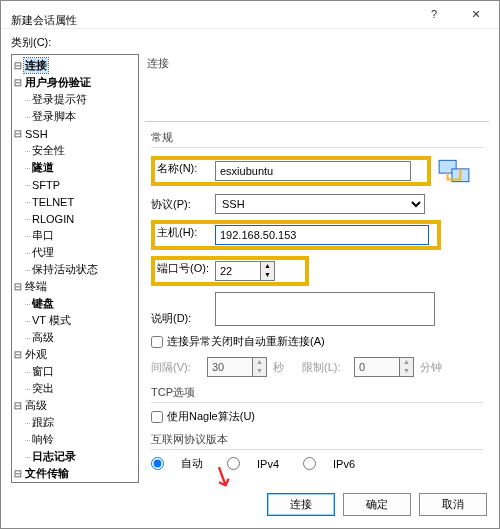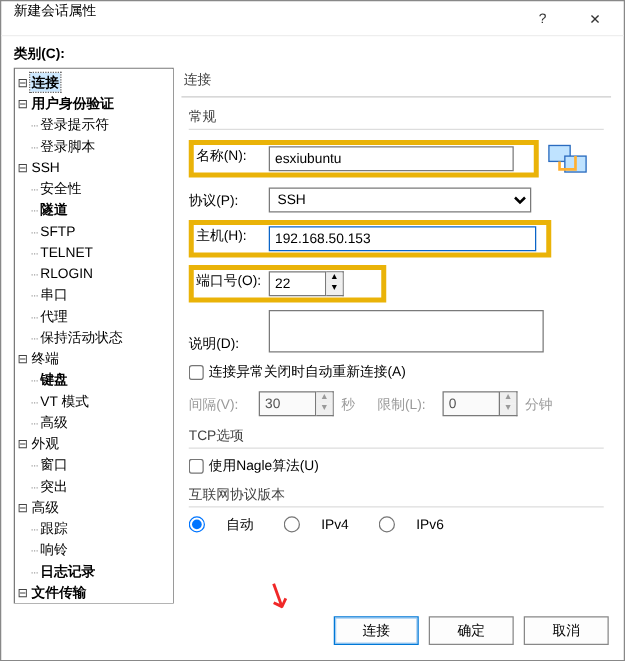--- a/index.html
+++ b/index.html
@@ -1,34 +1,34 @@
 <!DOCTYPE html>
 <html><head>
 <meta charset="utf-8">
 <style>
 * { box-sizing: border-box; margin: 0; padding: 0; font-family: "Microsoft YaHei", "Segoe UI", sans-serif; font-size: 11px; }
 body { background: #fff; width: 500px; height: 529px; overflow: hidden; }
 .win { width: 500px; height: 529px; border: 1px solid #888; display: flex; flex-direction: column; background: #fff; }
-.titlebar { height: 28px; display: flex; align-items: flex-start; padding: 0 2px 0 10px; border-bottom: 1px solid #eee; }
+.titlebar { height: 28px; display: flex; align-items: flex-end; padding: 0 2px 0 10px; border-bottom: 1px solid #eee; }
 .titlebar .title { flex: 1; }
 .titlebar .btn { width: 42px; height: 28px; display: flex; align-items: center; justify-content: center; color: #333; }
-.catrow { padding: 6px 10px 4px 10px; font-weight: bold; }
+.catrow { padding: 6px 10px 4px 10px; }
 .body { flex: 1; display: flex; padding: 0 10px 0 10px; gap: 6px; overflow: hidden; }
 .tree { width: 128px; border: 1px solid #7a7a7a; background: #fff; overflow: auto; padding: 2px 0; }
 .tree ul { list-style: none; }
 .tree li { white-space: nowrap; }
 .tree .node { display: flex; align-items: center; height: 17px; padding-right: 4px; cursor: default; }
 .tree .tw { width: 12px; text-align: center; color: #444; font-size: 10px; }
 .tree .dots { color: #999; font-size: 9px; padding-right: 1px; letter-spacing: -1px; }
 .tree .lbl { padding: 0 1px; }
 .tree .bold .lbl { font-weight: 700; }
 .tree .sel .lbl { background: #cce8ff; outline: 1px dotted #666; }
 .right { flex: 1; display: flex; flex-direction: column; overflow: hidden; }
 .panetitle { padding: 2px 0 6px 2px; color: #444; }
-.pane { flex: 1; border-top: 1px solid #ccc; padding: 8px 6px 4px 6px; overflow: auto; }
+.pane { flex: 1; border-top: 1px solid #ccc; padding: 8px 6px 4px 6px; overflow: auto; margin-top: 44px; }
 .group { margin-bottom: 8px; }
 .group .gtitle { color: #444; margin-bottom: 6px; border-bottom: 1px solid #ddd; padding-bottom: 2px; }
 .row { display: flex; align-items: center; margin-bottom: 6px; gap: 6px; }
 .row label { width: 58px; }
 .row input[type=text] { height: 20px; border: 1px solid #7a7a7a; padding: 0 4px; }
 .hl { border: 4px solid #eab308; padding: 1px 2px; display: flex; align-items: flex-start; gap: 6px; }
 .hl label { width: 52px; }
 select { height: 20px; border: 1px solid #7a7a7a; background: #fff; padding: 0 2px; }
 textarea { border: 1px solid #7a7a7a; resize: none; width: 220px; height: 34px; }
 .spin { display: flex; }

